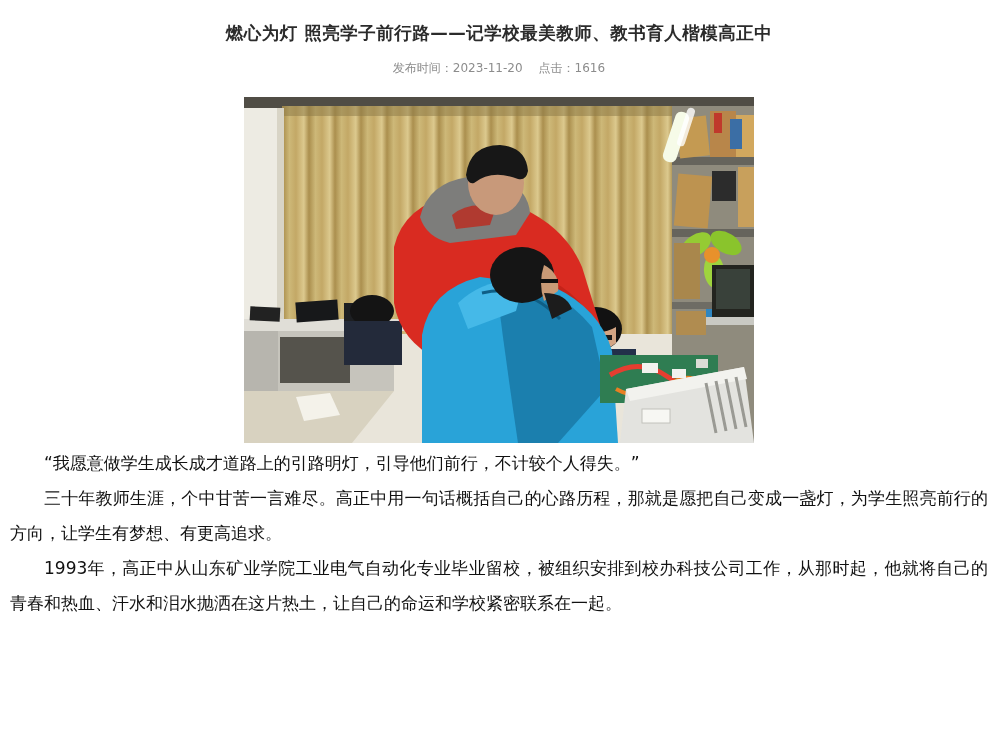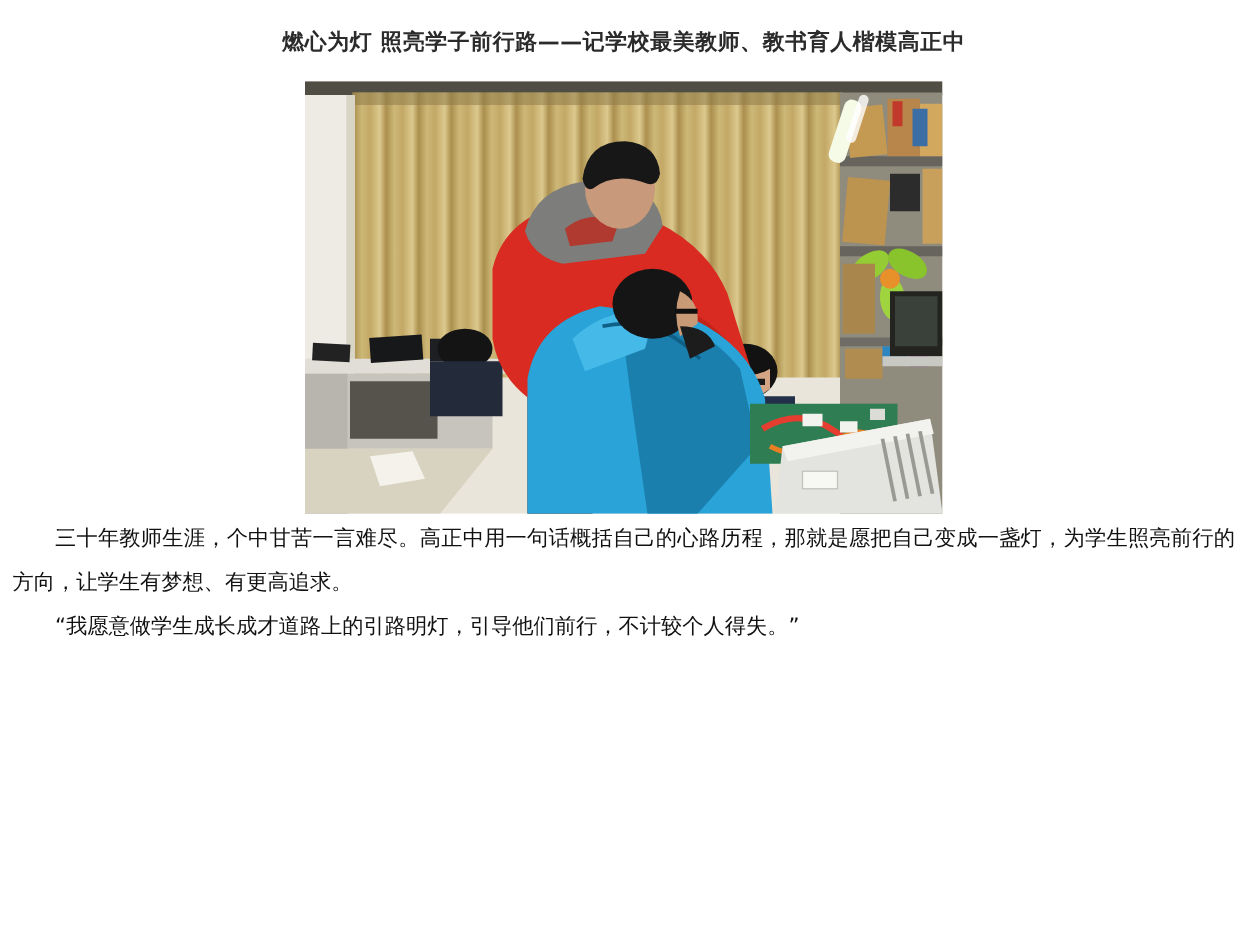--- a/index.html
+++ b/index.html
@@ -55,20 +55,23 @@
     text-indent: 2em;
   }
 </style>
 </head>
 <body>
 
 <div class="page">
 
   <h1 class="article-title">燃心为灯 照亮学子前行路——记学校最美教师、教书育人楷模高正中</h1>
 
+  <div class="article-meta">
+    <span>发布时间：</span><span>2023-11-20</span><span class="meta-gap"></span><span>点击：</span><span>1616</span>
+  </div>
 
   <div class="photo-wrap">
     <svg width="510" height="346" viewBox="0 0 510 346">
       <defs>
         <linearGradient id="curtain" gradientUnits="userSpaceOnUse" x1="0" y1="0" x2="26" y2="0" spreadMethod="repeat">
           <stop offset="0" stop-color="#c3a866"></stop>
           <stop offset="0.3" stop-color="#dcc98e"></stop>
           <stop offset="0.5" stop-color="#ab8f4e"></stop>
           <stop offset="0.75" stop-color="#cdb878"></stop>
           <stop offset="1" stop-color="#c3a866"></stop>
@@ -197,17 +200,18 @@
           <line x1="472" y1="284" x2="482" y2="334"></line>
           <line x1="482" y1="282" x2="492" y2="332"></line>
           <line x1="492" y1="280" x2="502" y2="330"></line>
         </g>
         <rect x="398" y="312" width="28" height="14" fill="#f7f7f3" stroke="#c2c2bc"></rect>
       </g>
     </svg>
   </div>
 
   <div class="article-body">
+    <p>“我愿意做学生成长成才道路上的引路明灯，引导他们前行，不计较个人得失。”</p>
     <p>三十年教师生涯，个中甘苦一言难尽。高正中用一句话概括自己的心路历程，那就是愿把自己变成一盏灯，为学生照亮前行的方向，让学生有梦想、有更高追求。</p>
-    <p>“我愿意做学生成长成才道路上的引路明灯，引导他们前行，不计较个人得失。”</p>
+    <p>1993年，高正中从山东矿业学院工业电气自动化专业毕业留校，被组织安排到校办科技公司工作，从那时起，他就将自己的青春和热血、汗水和泪水抛洒在这片热土，让自己的命运和学校紧密联系在一起。</p>
   </div>
 
 </div>
 
 </body></html>

